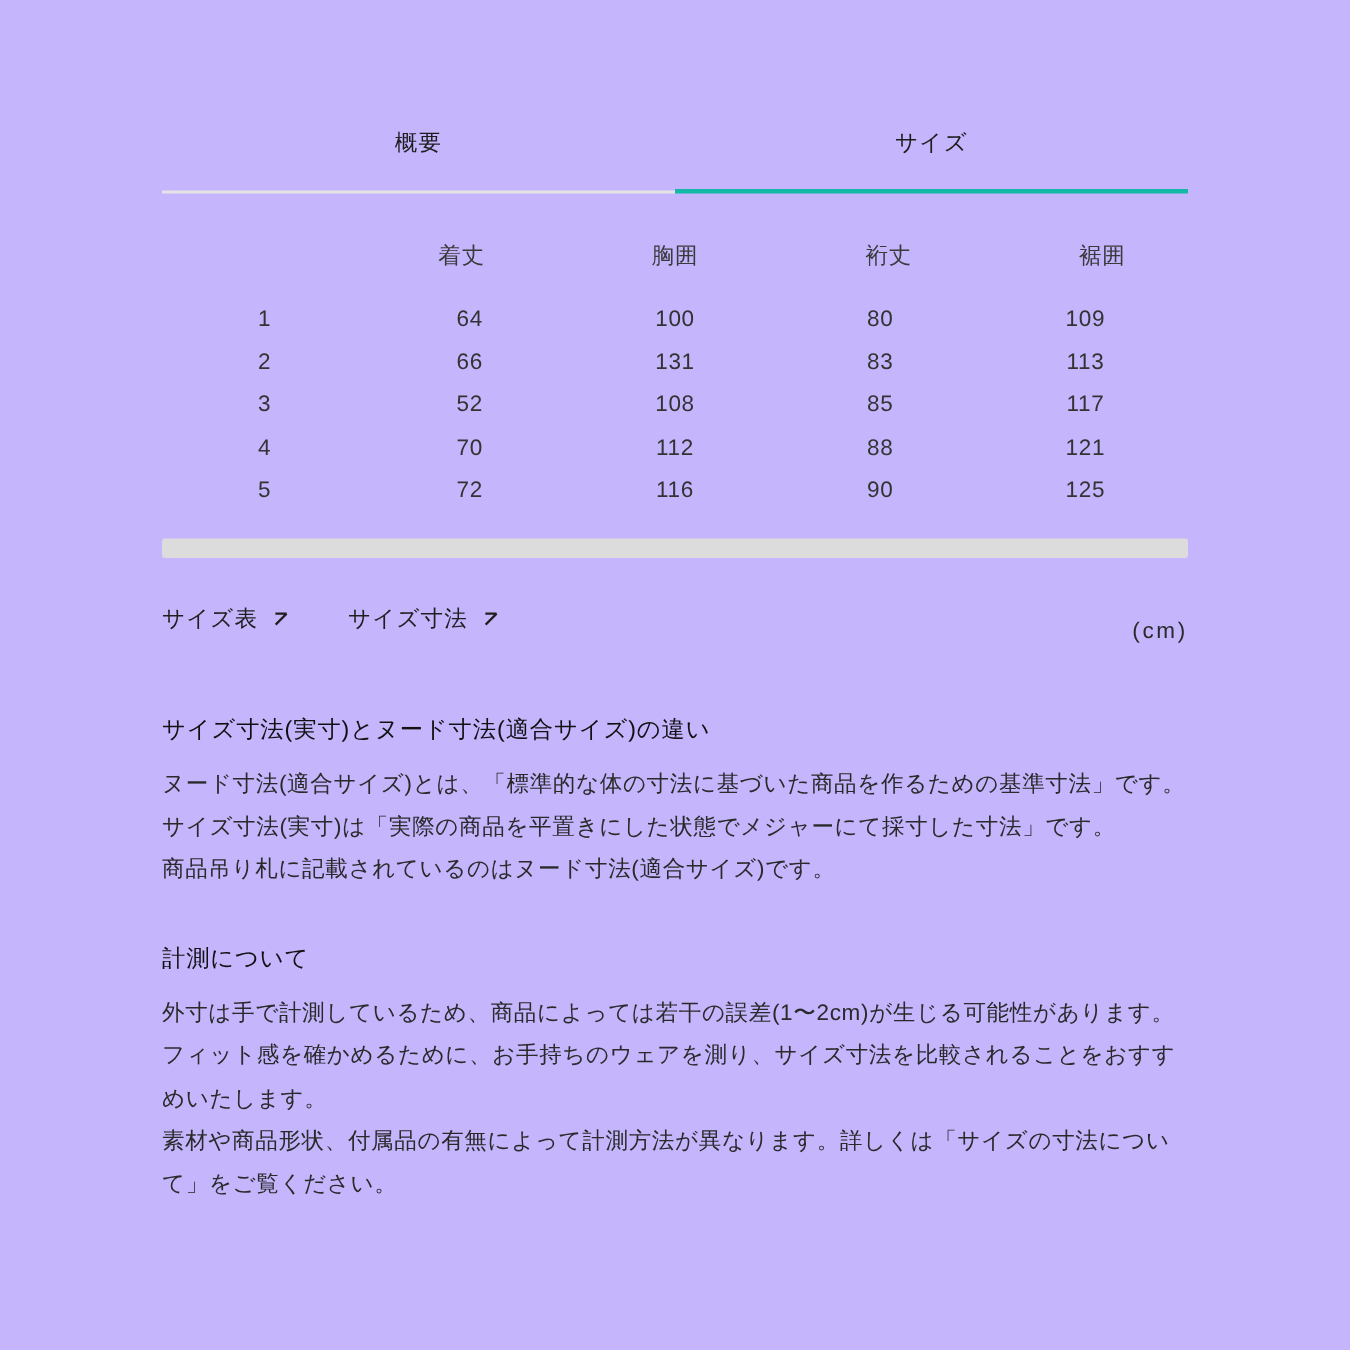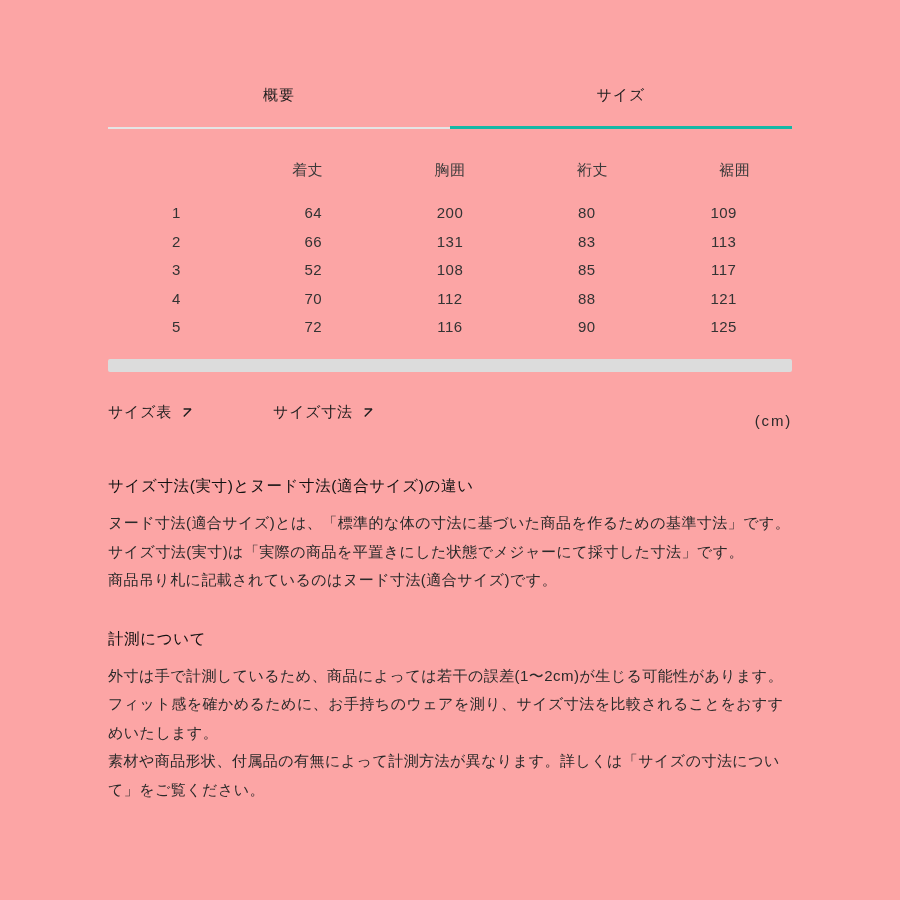--- a/index.html
+++ b/index.html
@@ -6,21 +6,21 @@
     margin: 0;
     padding: 0;
     background: #ffffff;
     font-family: "Liberation Sans", "DejaVu Sans", sans-serif;
     color: #2a2a2a;
   }
   .page {
     position: relative;
     width: 900px;
     height: 900px;
-    background: #fca5a5;
+    background: #c4b5fd;
     overflow: hidden;
   }
   .content {
     position: absolute;
     left: 108px;
     top: 78px;
     width: 684px;
   }
   
   .tabs {
@@ -65,21 +65,20 @@
     height: 13px;
     background: #dcdcdc;
     border-radius: 2px;
   }
   
   .links-row {
     margin-top: 24px;
     display: flex;
     align-items: center;
     font-size: 15px;
-    gap: 41px;
   }
   .ext-link {
     display: inline-flex;
     align-items: center;
     gap: 9px;
     color: #1f1f1f;
     letter-spacing: 0.05em;
     cursor: pointer;
     text-decoration: none;
   }
@@ -127,21 +126,21 @@
         <div class="tcell"></div>
         <div class="tcell">着丈</div>
         <div class="tcell">胸囲</div>
         <div class="tcell">裄丈</div>
         <div class="tcell">裾囲</div>
       </div>
       <div>
           <div class="trow">
             <div class="tcell">1</div>
             <div class="tcell">64</div>
-            <div class="tcell">200</div>
+            <div class="tcell">100</div>
             <div class="tcell">80</div>
             <div class="tcell">109</div>
           </div>
           <div class="trow">
             <div class="tcell">2</div>
             <div class="tcell">66</div>
             <div class="tcell">131</div>
             <div class="tcell">83</div>
             <div class="tcell">113</div>
           </div>

